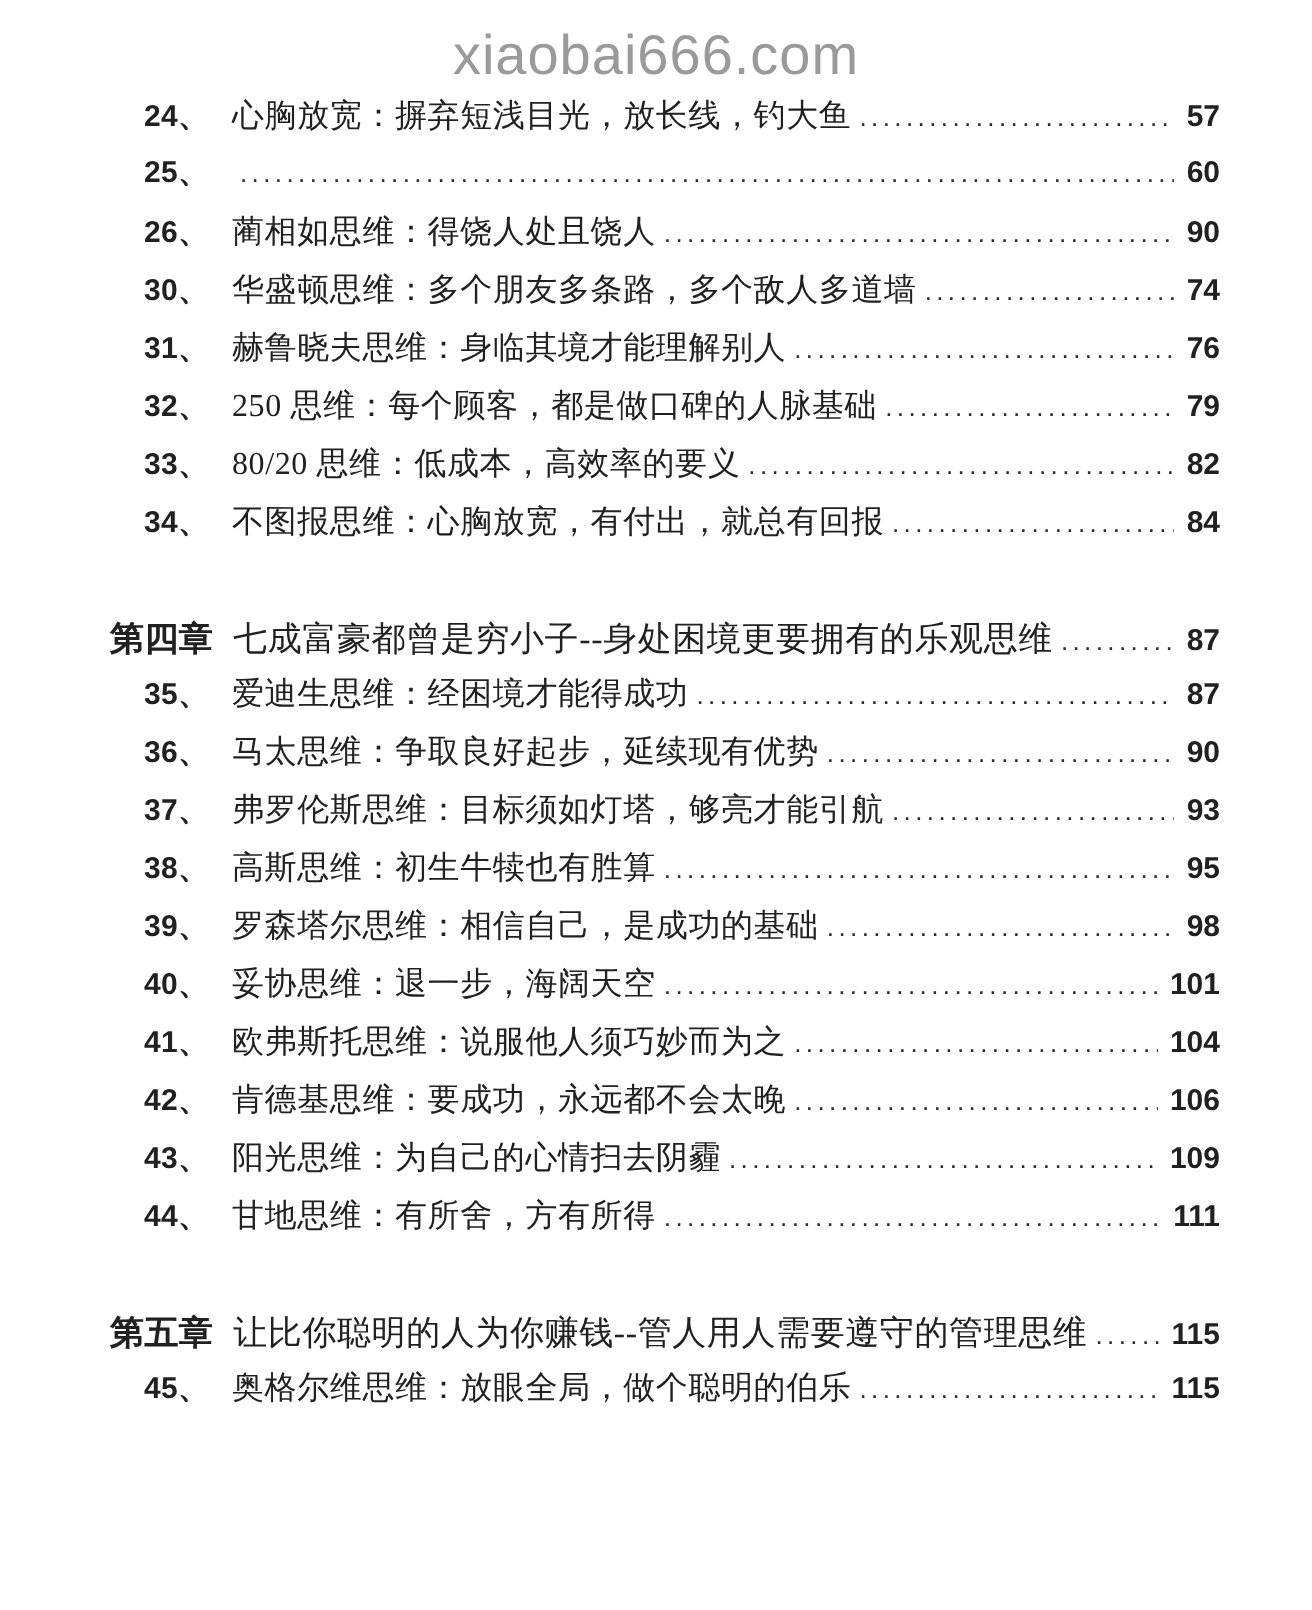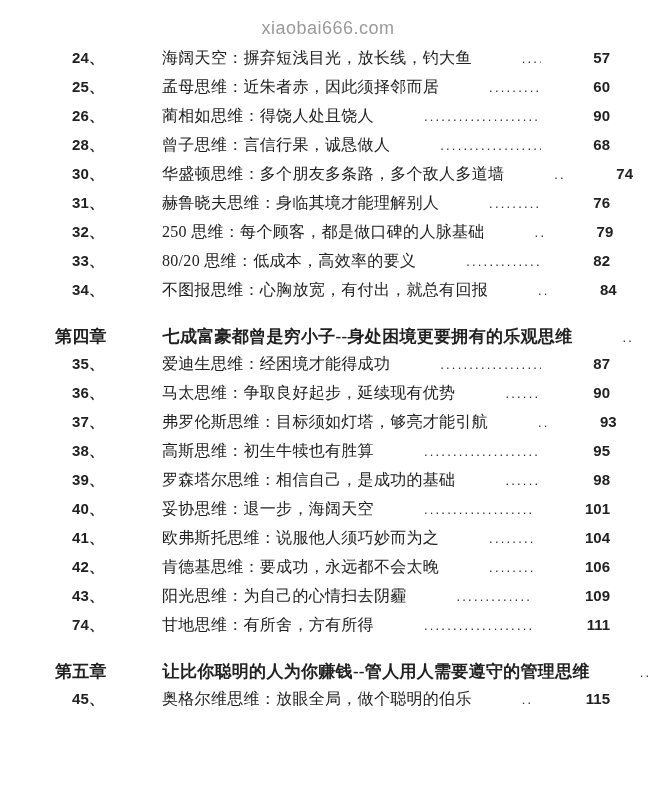--- a/index.html
+++ b/index.html
@@ -5,24 +5,24 @@
   * { margin:0; padding:0; box-sizing:border-box; }
   html,body { background:#ffffff; }
   .page {
     width:656px; height:805px; background:#ffffff; overflow:hidden;
     font-family:"Liberation Serif","DejaVu Serif",serif; color:#212121;
     margin:0 auto; position:relative;
   }
   .site-header {
     text-align:center; padding-top:12px; line-height:32px;
     font-family:"Liberation Sans","DejaVu Sans",sans-serif;
-    font-size:18px; color:#9a9a9a; letter-spacing:0.5px;
+    font-size:28px; color:#9a9a9a; letter-spacing:0.5px;
   }
   .toc { padding:4px 46px 0 55px; }
-  .row { display:flex; align-items:baseline; height:29px;gap:46px; }
+  .row { display:flex; align-items:baseline; height:29px; }
   .row.item { padding-left:17px; }
   .num {
     flex:none; width:44px;
     font-family:"Liberation Sans","DejaVu Sans",sans-serif;
     font-size:15px; font-weight:600; letter-spacing:0.2px;
   }
   .title { flex:none; font-size:16px; white-space:nowrap; letter-spacing:0.3px; }
   .leader {
     flex:1 1 auto; overflow:hidden; white-space:nowrap;
     margin:0 6px 0 4px; min-width:10px;
@@ -30,57 +30,50 @@
     font-size:13px; letter-spacing:2.2px; color:#2b2b2b;
   }
   .leader::after {
     content:"......................................................................................................................................................";
   }
   .pagenum {
     flex:none; text-align:right;
     font-family:"Liberation Sans","DejaVu Sans",sans-serif;
     font-size:15px; font-weight:700;
   }
-  .row.chapter { margin-top:16px; }
+  .row.chapter { margin-top:28px; }
   .row.chapter .num {
     width:auto; margin-right:10px;
     font-family:"Liberation Serif","DejaVu Serif",serif;
     font-size:17px; font-weight:700;
   }
-  .row.chapter .title { font-size:17px; font-weight:700; }
+  .row.chapter .title { font-size:17px; font-weight:400; }
 </style>
 </head>
 <body>
 
 <div class="page">
   <div class="site-header">xiaobai666.com</div>
   <div class="toc" id="toc">
       <div class="row item">
     <span class="num">24、</span>
-    <span class="title">海阔天空：摒弃短浅目光，放长线，钓大鱼</span>
+    <span class="title">心胸放宽：摒弃短浅目光，放长线，钓大鱼</span>
     <span class="leader"></span>
     <span class="pagenum">57</span>
   </div>
       <div class="row item">
     <span class="num">25、</span>
-    <span class="title">孟母思维：近朱者赤，因此须择邻而居</span>
     <span class="leader"></span>
     <span class="pagenum">60</span>
   </div>
       <div class="row item">
     <span class="num">26、</span>
     <span class="title">蔺相如思维：得饶人处且饶人</span>
     <span class="leader"></span>
     <span class="pagenum">90</span>
-  </div>
-      <div class="row item">
-    <span class="num">28、</span>
-    <span class="title">曾子思维：言信行果，诚恳做人</span>
-    <span class="leader"></span>
-    <span class="pagenum">68</span>
   </div>
       <div class="row item">
     <span class="num">30、</span>
     <span class="title">华盛顿思维：多个朋友多条路，多个敌人多道墙</span>
     <span class="leader"></span>
     <span class="pagenum">74</span>
   </div>
       <div class="row item">
     <span class="num">31、</span>
     <span class="title">赫鲁晓夫思维：身临其境才能理解别人</span>
@@ -159,21 +152,21 @@
     <span class="leader"></span>
     <span class="pagenum">106</span>
   </div>
       <div class="row item">
     <span class="num">43、</span>
     <span class="title">阳光思维：为自己的心情扫去阴霾</span>
     <span class="leader"></span>
     <span class="pagenum">109</span>
   </div>
       <div class="row item">
-    <span class="num">74、</span>
+    <span class="num">44、</span>
     <span class="title">甘地思维：有所舍，方有所得</span>
     <span class="leader"></span>
     <span class="pagenum">111</span>
   </div>
       <div class="row chapter">
     <span class="num">第五章</span>
     <span class="title">让比你聪明的人为你赚钱--管人用人需要遵守的管理思维</span>
     <span class="leader"></span>
     <span class="pagenum">115</span>
   </div>

